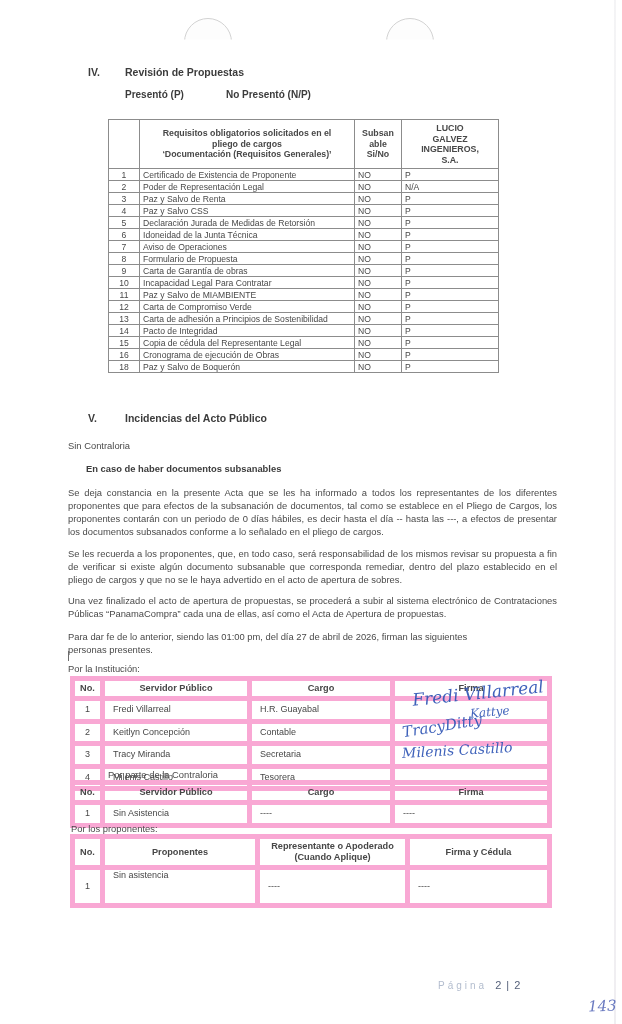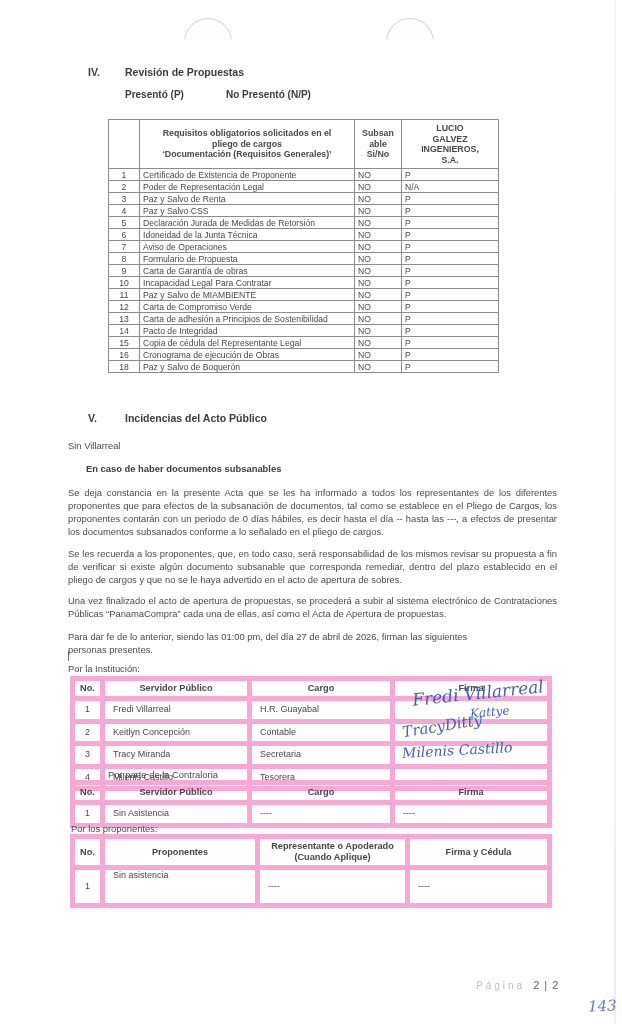--- a/index.html
+++ b/index.html
@@ -197,21 +197,21 @@
           <td class="c-val">P</td>
         </tr>
       </tbody>
   </table>
 
   <div class="abs h-row" style="left:88px;top:412px;">
     <span class="h-num">V.</span>
     <span>Incidencias del Acto Público</span>
   </div>
 
-  <div class="abs label" style="left:68px;top:440px;">Sin Villarreal</div>
+  <div class="abs label" style="left:68px;top:440px;">Sin Contraloria</div>
   <div class="abs label bold" style="left:68px;top:463px;padding-left:18px;">En caso de haber documentos subsanables</div>
 
   <div class="abs para" style="left:68px;top:486px;">Se deja constancia en la presente Acta que se les ha informado a todos los representantes de los diferentes proponentes que para efectos de la subsanación de documentos, tal como se establece en el Pliego de Cargos, los proponentes contarán con un periodo de 0 días hábiles, es decir hasta el día -- hasta las ---, a efectos de presentar los documentos subsanados conforme a lo señalado en el pliego de cargos.</div>
   <div class="abs para" style="left:68px;top:547px;">Se les recuerda a los proponentes, que, en todo caso, será responsabilidad de los mismos revisar su propuesta a fin de verificar si existe algún documento subsanable que corresponda remediar, dentro del plazo establecido en el pliego de cargos y que no se le haya advertido en el acto de apertura de sobres.</div>
   <div class="abs para" style="left:68px;top:594px;">Una vez finalizado el acto de apertura de propuestas, se procederá a subir al sistema electrónico de Contrataciones Públicas “PanamaCompra” cada una de ellas, así como el Acta de Apertura de propuestas.</div>
   <div class="abs para nj" style="left:68px;top:630px;width:440px;">Para dar fe de lo anterior, siendo las 01:00 pm, del día 27 de abril de 2026, firman las siguientes personas presentes.</div>
 
   <div class="abs tick" style="left:68px;top:651px;"></div>
   <div class="abs label" style="left:68px;top:663px;">Por la Institución:</div>
 
@@ -311,19 +311,19 @@
     <tbody>
       <tr>
         <td class="c-num">1</td>
         <td class="left cell-top">Sin asistencia</td>
         <td class="left">----</td>
         <td class="left">----</td>
       </tr>
     </tbody>
   </table>
 
-  <div class="abs footer" style="left:476px;top:979px;">
+  <div class="abs footer" style="left:438px;top:979px;">
     <span class="flabel">Página</span>
     <span class="fval">2 | 2</span>
   </div>
   <div class="abs hand-num" style="left:588px;top:997px;">143</div>
 
 </div>
 
 </body></html>

